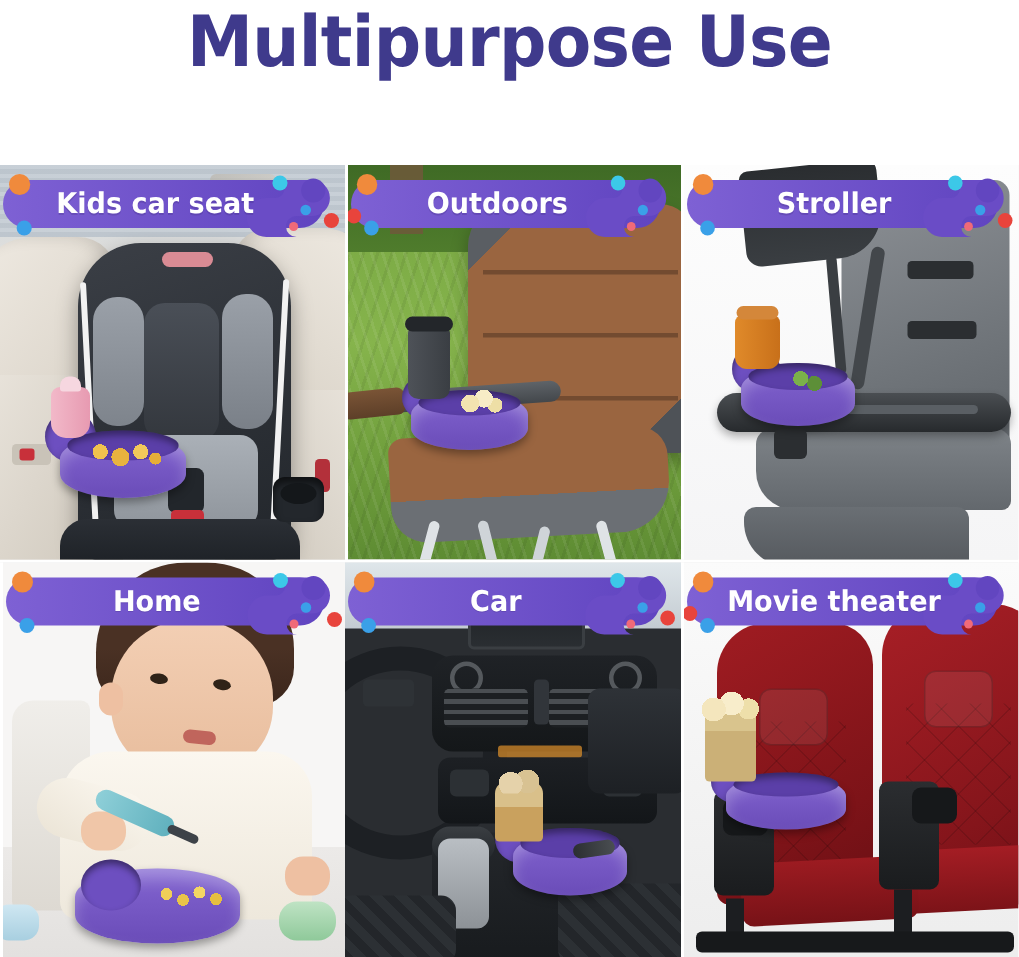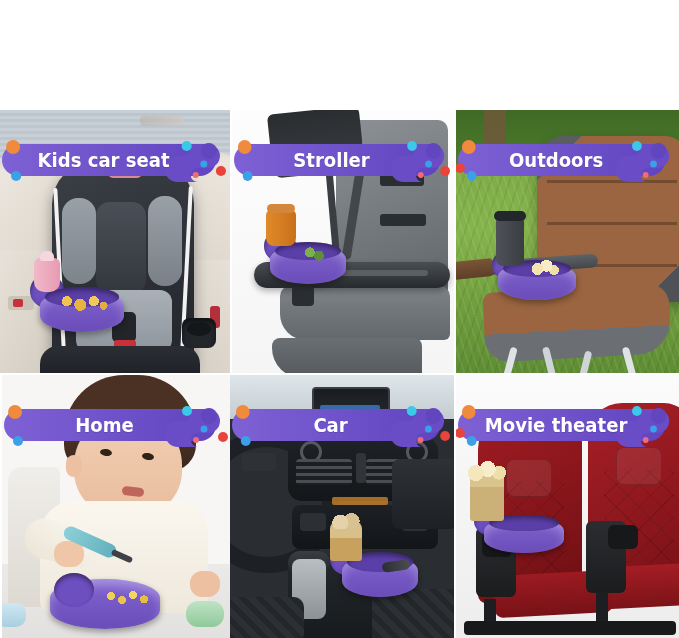--- a/index.html
+++ b/index.html
@@ -39,21 +39,21 @@
     grid-template-rows:263px 263px;
     column-gap:0px;row-gap:2px;
     background:#fff;
   }
   .cell{position:relative;overflow:hidden;background:#eee;}
   .cell + .cell{border-left:2px solid #fff;}
   .cell.c4{border-left:none;}
 
   
   .badge{
-    position:absolute;left:2px;top:28px;
+    position:absolute;left:2px;top:4px;
     width:calc(100% - 6px);height:44px;
     z-index:6;
     pointer-events:auto;
   }
   .badge svg{position:absolute;left:0;top:0;width:100%;height:100%;overflow:visible;}
   .badge-label{
     position:absolute;left:0;top:0;width:100%;height:100%;
     display:flex;align-items:center;justify-content:center;
     font-family:"DejaVu Sans", sans-serif;
     font-weight:bold;
@@ -325,20 +325,23 @@
   .mv-pop i{position:absolute;left:-3px;top:-12px;width:40px;height:20px;
      background:radial-gradient(circle at 22% 60%,#f4e6bd 0 8px,transparent 8px),
                 radial-gradient(circle at 52% 40%,#f8edcb 0 8px,transparent 8px),
                 radial-gradient(circle at 80% 58%,#eedfaa 0 7px,transparent 7px);}
 </style>
 </head>
 <body>
 
 <div class="page">
 
+  <div class="title">
+    <div class="title-text">Multipurpose Use</div>
+  </div>
 
   <div class="grid">
 
     <div class="cell c1">
       <div class="scene">
         <div class="carseat-bg"></div>
         <div class="cs-roof"></div>
         <div class="cs-headrest-l"></div>
         <div class="cs-headrest-r"></div>
         <div class="cs-seat-l"></div>
@@ -385,20 +388,69 @@
           <path d="M168 10 h26 a12 12 0 0 1 0 24 h-10 a7 7 0 0 0 0 14 h-20 a13 13 0 0 1 0 -26 h6 a6 6 0 0 0 0 -12 Z" fill="#6a4cc6" transform="translate(10,-4)"></path>
           <circle cx="11" cy="9" r="7" fill="#f08a3c"></circle>
           <circle cx="14" cy="38" r="5" fill="#3aa0e8"></circle>
           <circle cx="183" cy="8" r="5" fill="#3cc8e8"></circle>
           <circle cx="205" cy="13" r="8" fill="#6246c0"></circle>
           <circle cx="200" cy="26" r="3.5" fill="#3aa0e8"></circle>
           <circle cx="192" cy="37" r="3" fill="#f06a78"></circle>
           <circle cx="217" cy="33" r="5" fill="#e8443c"></circle>
         </svg>
         <div class="badge-label">Kids car seat</div>
+      </div>
+    </div>
+
+    <div class="cell c3">
+      <div class="scene">
+        <div class="out-bg"></div>
+        <div class="out-trees"></div>
+        <div class="out-trunk"></div>
+        <div class="out-chair-back">
+          <i style="top:44px"></i>
+            <i style="top:86px"></i>
+            <i style="top:128px"></i>
+        </div>
+        <div class="out-chair-seat"></div>
+        <div class="out-arm"></div>
+        <div class="out-armpad"></div>
+        <div class="out-leg1"></div>
+        <div class="out-leg2"></div>
+        <div class="out-leg3"></div>
+        <div class="out-leg4"></div>
+        <div class="tray out-tray">
+          <div class="holder"></div>
+          <div class="out-coffee">
+              <i></i>
+            </div>
+          <div class="bowl"></div>
+          <div class="rim"></div>
+          <div class="out-pop"></div>
+        </div>
+      </div>
+      <div class="badge">
+        <svg viewBox="0 0 222 44" preserveAspectRatio="none">
+          <defs>
+            <linearGradient id="bg3" x1="0" y1="0" x2="1" y2="0">
+              <stop offset="0" stop-color="#7e61d4"></stop>
+                <stop offset="1" stop-color="#6044c0"></stop>
+            </linearGradient>
+          </defs>
+          <path d="M16 6 H196 a16 16 0 0 1 0 32 H16 a16 16 0 0 1 0 -32 Z" fill="url(#bg3)"></path>
+          <path d="M168 10 h26 a12 12 0 0 1 0 24 h-10 a7 7 0 0 0 0 14 h-20 a13 13 0 0 1 0 -26 h6 a6 6 0 0 0 0 -12 Z" fill="#6a4cc6" transform="translate(10,-4)"></path>
+          <circle cx="11" cy="9" r="7" fill="#f08a3c"></circle>
+          <circle cx="14" cy="38" r="5" fill="#3aa0e8"></circle>
+          <circle cx="183" cy="8" r="5" fill="#3cc8e8"></circle>
+          <circle cx="205" cy="13" r="8" fill="#6246c0"></circle>
+          <circle cx="200" cy="26" r="3.5" fill="#3aa0e8"></circle>
+          <circle cx="192" cy="37" r="3" fill="#f06a78"></circle>
+          <circle cx="2" cy="30" r="5" fill="#e8443c"></circle>
+        </svg>
+        <div class="badge-label">Outdoors</div>
       </div>
     </div>
 
     <div class="cell c2">
       <div class="scene">
         <div class="stroller-bg"></div>
         <div class="st-seatback"></div>
         <div class="st-strap-a"></div>
         <div class="st-strap-b"></div>
         <div class="st-canopy"></div>
@@ -432,69 +484,20 @@
           <path d="M168 10 h26 a12 12 0 0 1 0 24 h-10 a7 7 0 0 0 0 14 h-20 a13 13 0 0 1 0 -26 h6 a6 6 0 0 0 0 -12 Z" fill="#6a4cc6" transform="translate(10,-4)"></path>
           <circle cx="11" cy="9" r="7" fill="#f08a3c"></circle>
           <circle cx="14" cy="38" r="5" fill="#3aa0e8"></circle>
           <circle cx="183" cy="8" r="5" fill="#3cc8e8"></circle>
           <circle cx="205" cy="13" r="8" fill="#6246c0"></circle>
           <circle cx="200" cy="26" r="3.5" fill="#3aa0e8"></circle>
           <circle cx="192" cy="37" r="3" fill="#f06a78"></circle>
           <circle cx="217" cy="33" r="5" fill="#e8443c"></circle>
         </svg>
         <div class="badge-label">Stroller</div>
-      </div>
-    </div>
-
-    <div class="cell c3">
-      <div class="scene">
-        <div class="out-bg"></div>
-        <div class="out-trees"></div>
-        <div class="out-trunk"></div>
-        <div class="out-chair-back">
-          <i style="top:44px"></i>
-            <i style="top:86px"></i>
-            <i style="top:128px"></i>
-        </div>
-        <div class="out-chair-seat"></div>
-        <div class="out-arm"></div>
-        <div class="out-armpad"></div>
-        <div class="out-leg1"></div>
-        <div class="out-leg2"></div>
-        <div class="out-leg3"></div>
-        <div class="out-leg4"></div>
-        <div class="tray out-tray">
-          <div class="holder"></div>
-          <div class="out-coffee">
-              <i></i>
-            </div>
-          <div class="bowl"></div>
-          <div class="rim"></div>
-          <div class="out-pop"></div>
-        </div>
-      </div>
-      <div class="badge">
-        <svg viewBox="0 0 222 44" preserveAspectRatio="none">
-          <defs>
-            <linearGradient id="bg3" x1="0" y1="0" x2="1" y2="0">
-              <stop offset="0" stop-color="#7e61d4"></stop>
-                <stop offset="1" stop-color="#6044c0"></stop>
-            </linearGradient>
-          </defs>
-          <path d="M16 6 H196 a16 16 0 0 1 0 32 H16 a16 16 0 0 1 0 -32 Z" fill="url(#bg3)"></path>
-          <path d="M168 10 h26 a12 12 0 0 1 0 24 h-10 a7 7 0 0 0 0 14 h-20 a13 13 0 0 1 0 -26 h6 a6 6 0 0 0 0 -12 Z" fill="#6a4cc6" transform="translate(10,-4)"></path>
-          <circle cx="11" cy="9" r="7" fill="#f08a3c"></circle>
-          <circle cx="14" cy="38" r="5" fill="#3aa0e8"></circle>
-          <circle cx="183" cy="8" r="5" fill="#3cc8e8"></circle>
-          <circle cx="205" cy="13" r="8" fill="#6246c0"></circle>
-          <circle cx="200" cy="26" r="3.5" fill="#3aa0e8"></circle>
-          <circle cx="192" cy="37" r="3" fill="#f06a78"></circle>
-          <circle cx="2" cy="30" r="5" fill="#e8443c"></circle>
-        </svg>
-        <div class="badge-label">Outdoors</div>
       </div>
     </div>
 
     <div class="cell c5">
       <div class="scene">
         <div class="home-bg"></div>
         <div class="hm-highchair"></div>
         <div class="hm-hair"></div>
         <div class="hm-face"></div>
         <div class="hm-ear"></div>

